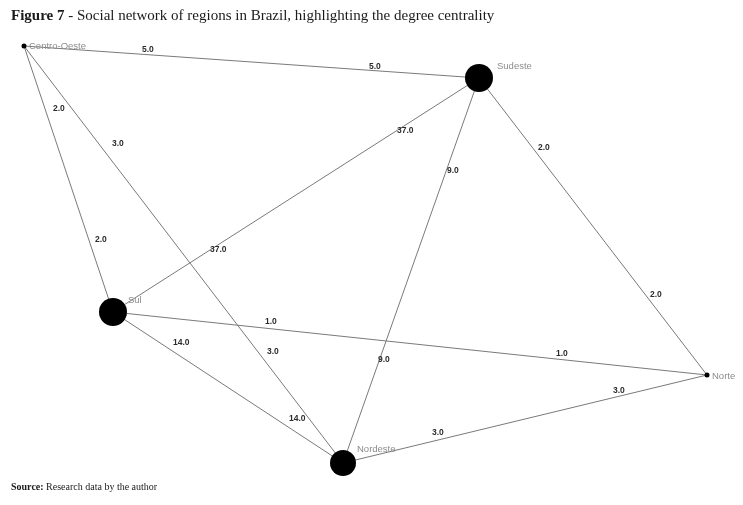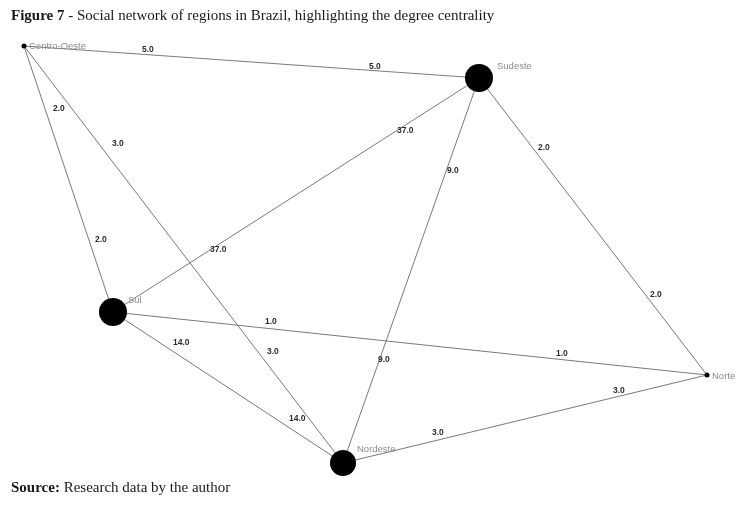--- a/index.html
+++ b/index.html
@@ -35,21 +35,21 @@
     white-space: nowrap;
   }
   .caption .cap-strong {
     font-weight: bold;
   }
   .source-note {
     position: absolute;
     left: 11px;
     top: 478px;
     font-family: "Liberation Serif", serif;
-    font-size: 15px;
+    font-size: 10px;
     line-height: 18px;
     color: #1a1a1a;
     white-space: nowrap;
   }
   .source-note .src-strong {
     font-weight: bold;
   }
   #network-canvas {
     position: absolute;
     left: 0;

